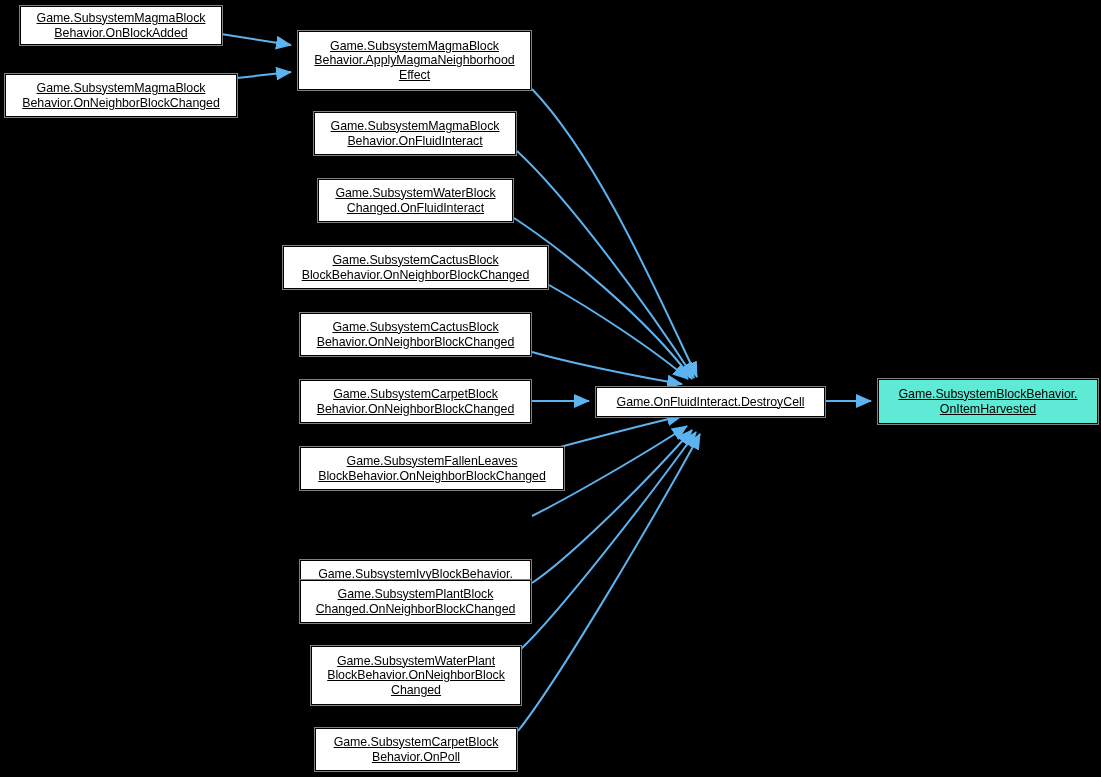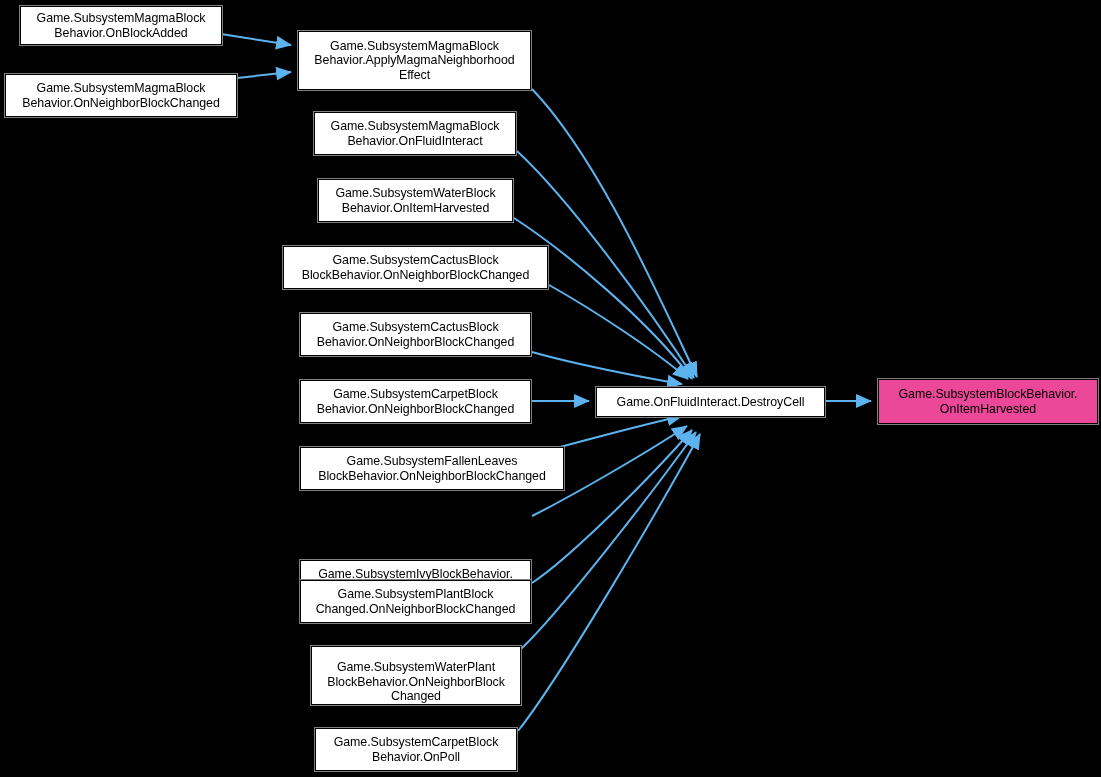--- a/index.html
+++ b/index.html
@@ -32,23 +32,24 @@
     color: #000000;
     display: flex;
     align-items: center;
     justify-content: center;
     text-align: center;
     font-size: 12.4px;
     line-height: 14.6px;
     letter-spacing: -0.05px;
     white-space: pre-line;
     z-index: 2;
+    text-decoration: underline;
   }
   .node.highlight {
-    background: #ec4899;
+    background: #5eead4;
   }
   .node-label {
     display: block;
     width: 100%;
     padding: 0 3px;
     white-space: pre-line;
   }
 </style>
 </head>
 <body>
@@ -83,34 +84,34 @@
       <div class="node" style="left: 20px; top: 6px; width: 202px; height: 39px;"><span class="node-label">Game.SubsystemMagmaBlock
 Behavior.OnBlockAdded</span></div>
       <div class="node" style="left: 5px; top: 74px; width: 232px; height: 43px;"><span class="node-label">Game.SubsystemMagmaBlock
 Behavior.OnNeighborBlockChanged</span></div>
       <div class="node" style="left: 298px; top: 31px; width: 233px; height: 59px;"><span class="node-label">Game.SubsystemMagmaBlock
 Behavior.ApplyMagmaNeighborhood
 Effect</span></div>
       <div class="node" style="left: 314px; top: 112px; width: 202px; height: 43px;"><span class="node-label">Game.SubsystemMagmaBlock
 Behavior.OnFluidInteract</span></div>
       <div class="node" style="left: 318px; top: 179px; width: 195px; height: 43px;"><span class="node-label">Game.SubsystemWaterBlock
-Behavior.OnItemHarvested</span></div>
+Changed.OnFluidInteract</span></div>
       <div class="node" style="left: 283px; top: 246px; width: 265px; height: 43px;"><span class="node-label">Game.SubsystemCactusBlock
 BlockBehavior.OnNeighborBlockChanged</span></div>
       <div class="node" style="left: 300px; top: 313px; width: 231px; height: 43px;"><span class="node-label">Game.SubsystemCactusBlock
 Behavior.OnNeighborBlockChanged</span></div>
       <div class="node" style="left: 300px; top: 380px; width: 231px; height: 43px;"><span class="node-label">Game.SubsystemCarpetBlock
 Behavior.OnNeighborBlockChanged</span></div>
       <div class="node" style="left: 300px; top: 447px; width: 264px; height: 43px;"><span class="node-label">Game.SubsystemFallenLeaves
 BlockBehavior.OnNeighborBlockChanged</span></div>
       <div class="node" style="left: 300px; top: 513px; width: 231px; height: 43px; margin-top: 47px;"><span class="node-label">Game.SubsystemIvyBlockBehavior.
 OnNeighborBlockChanged</span></div>
       <div class="node" style="left: 300px; top: 580px; width: 231px; height: 43px;"><span class="node-label">Game.SubsystemPlantBlock
 Changed.OnNeighborBlockChanged</span></div>
-      <div class="node" style="left: 311px; top: 646px; width: 210px; height: 59px; align-items: flex-end;"><span class="node-label">Game.SubsystemWaterPlant
+      <div class="node" style="left: 311px; top: 646px; width: 210px; height: 59px;"><span class="node-label">Game.SubsystemWaterPlant
 BlockBehavior.OnNeighborBlock
 Changed</span></div>
       <div class="node" style="left: 315px; top: 728px; width: 202px; height: 43px;"><span class="node-label">Game.SubsystemCarpetBlock
 Behavior.OnPoll</span></div>
       <div class="node" style="left: 596px; top: 387px; width: 229px; height: 30px;"><span class="node-label">Game.OnFluidInteract.DestroyCell</span></div>
       <div class="node highlight" style="left: 878px; top: 379px; width: 220px; height: 45px;"><span class="node-label">Game.SubsystemBlockBehavior.
 OnItemHarvested</span></div>
     </div>
 
 </div>

